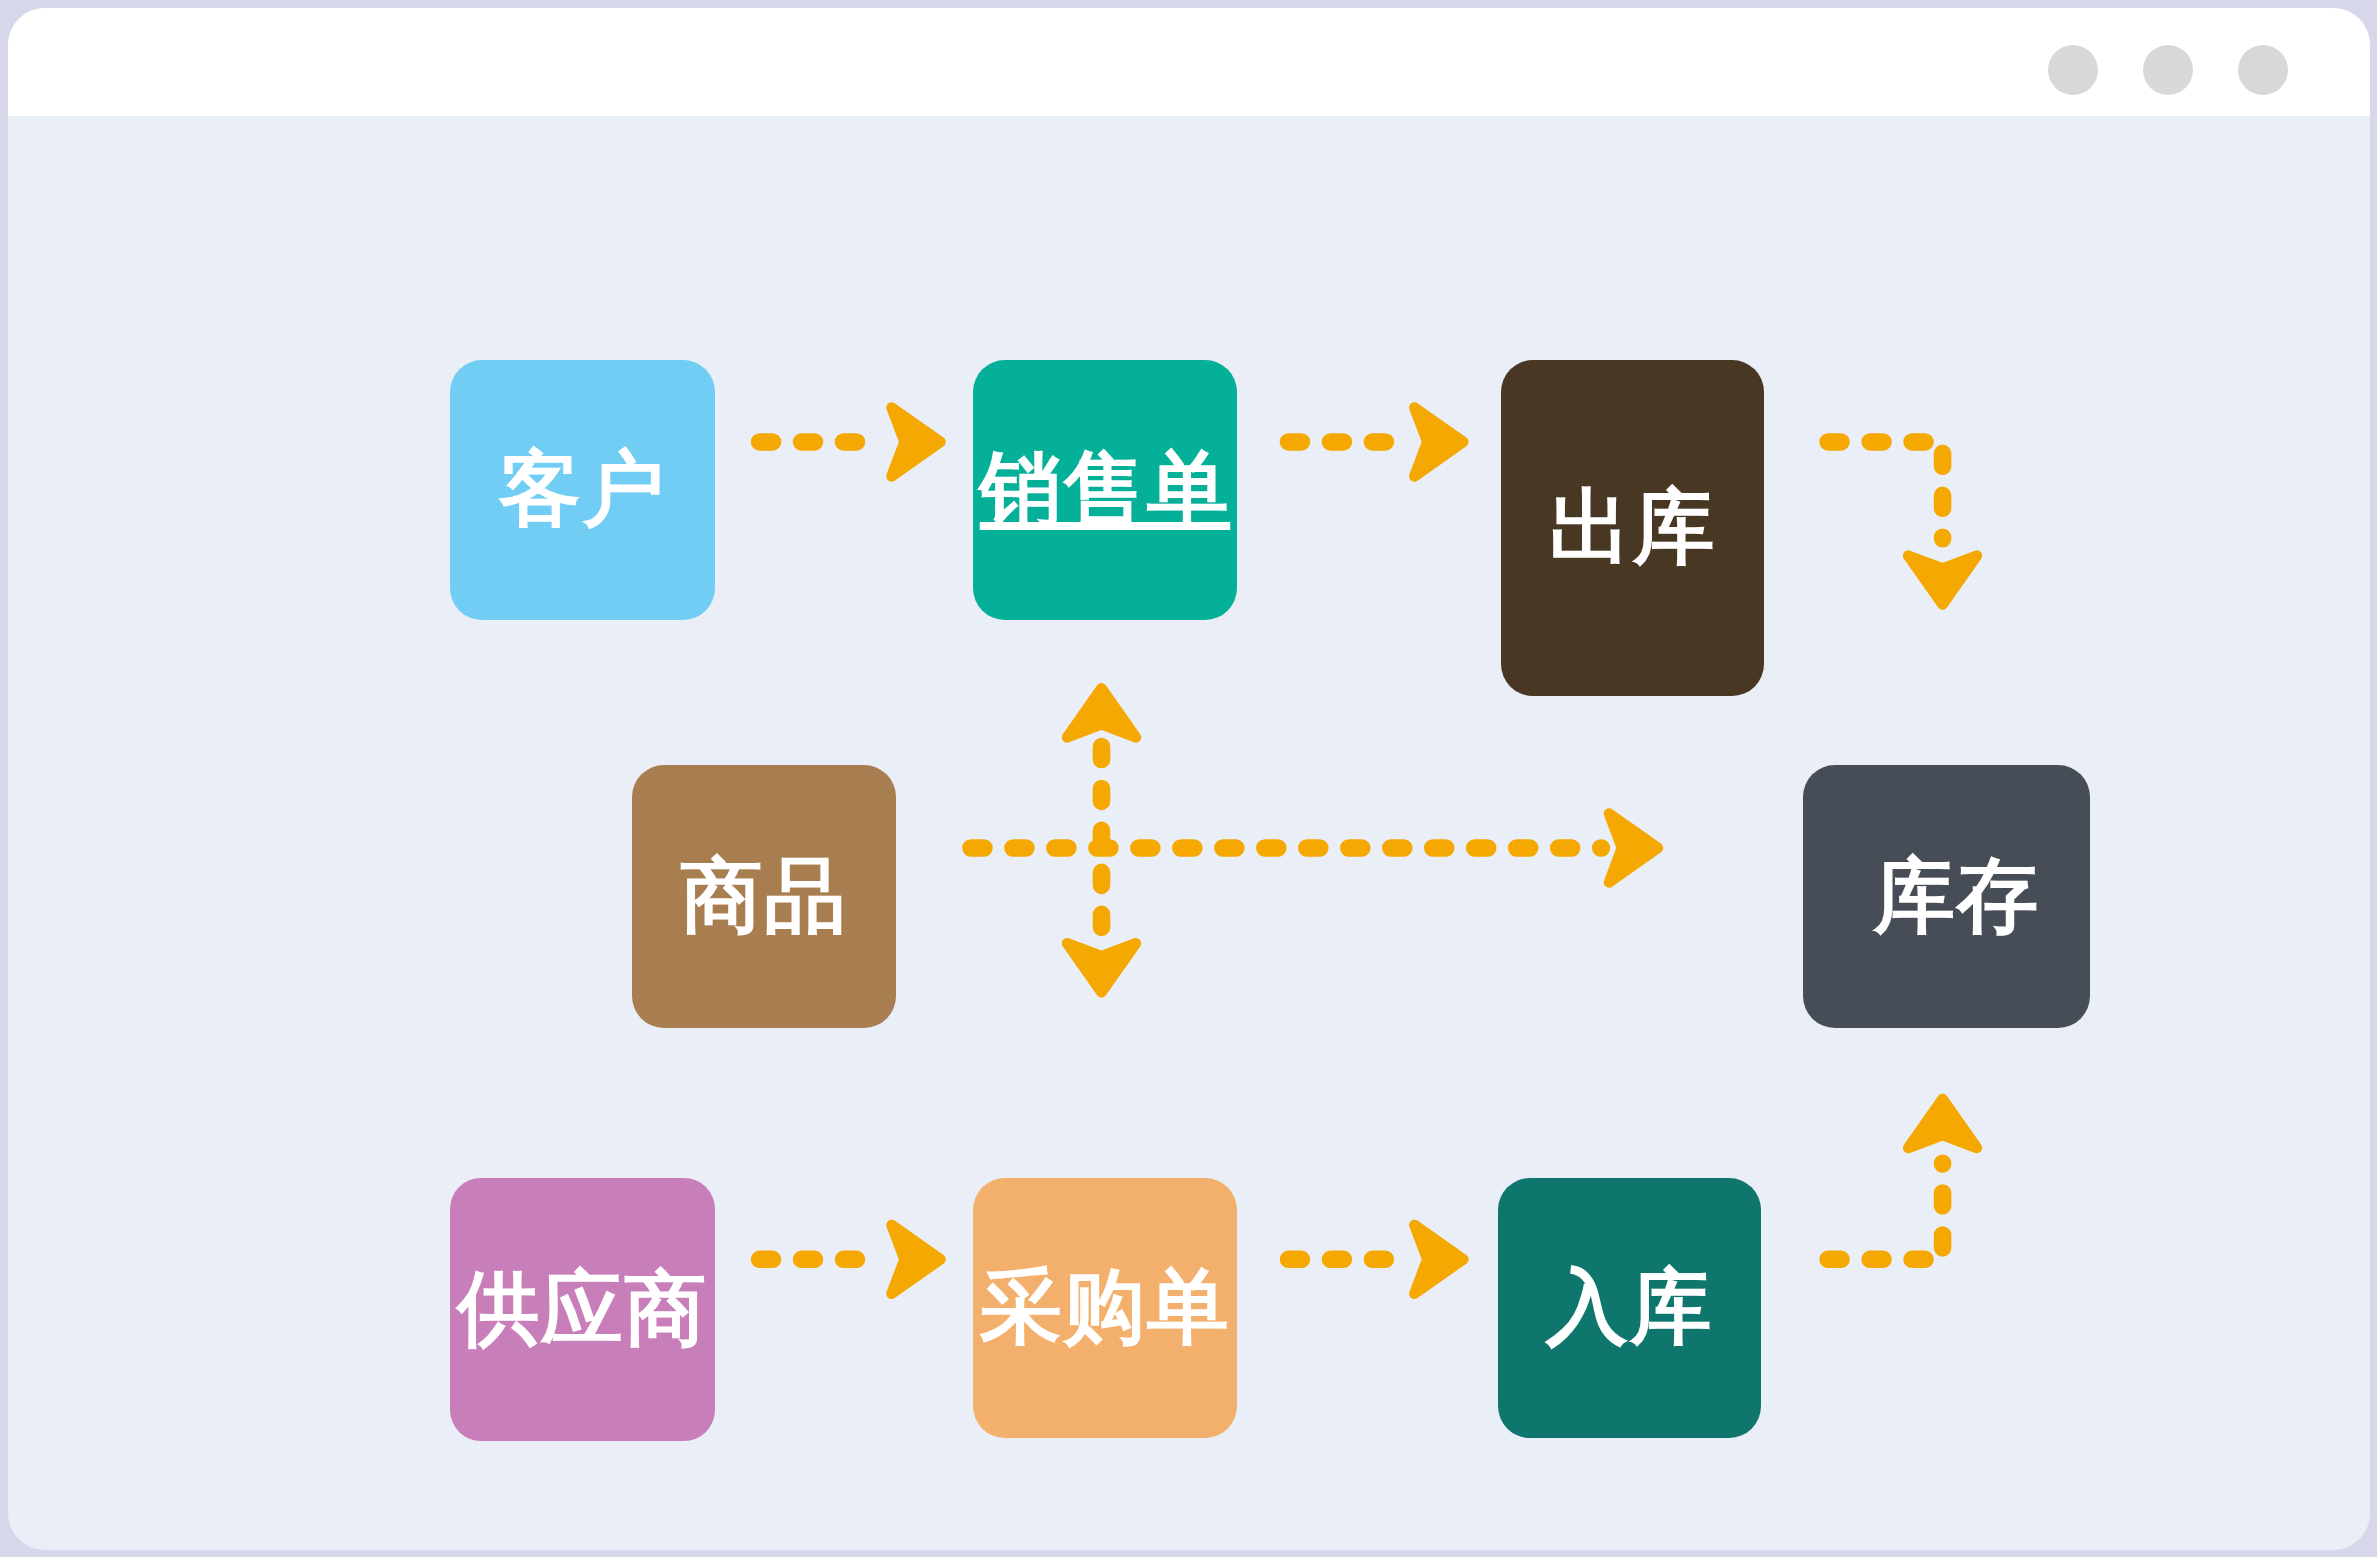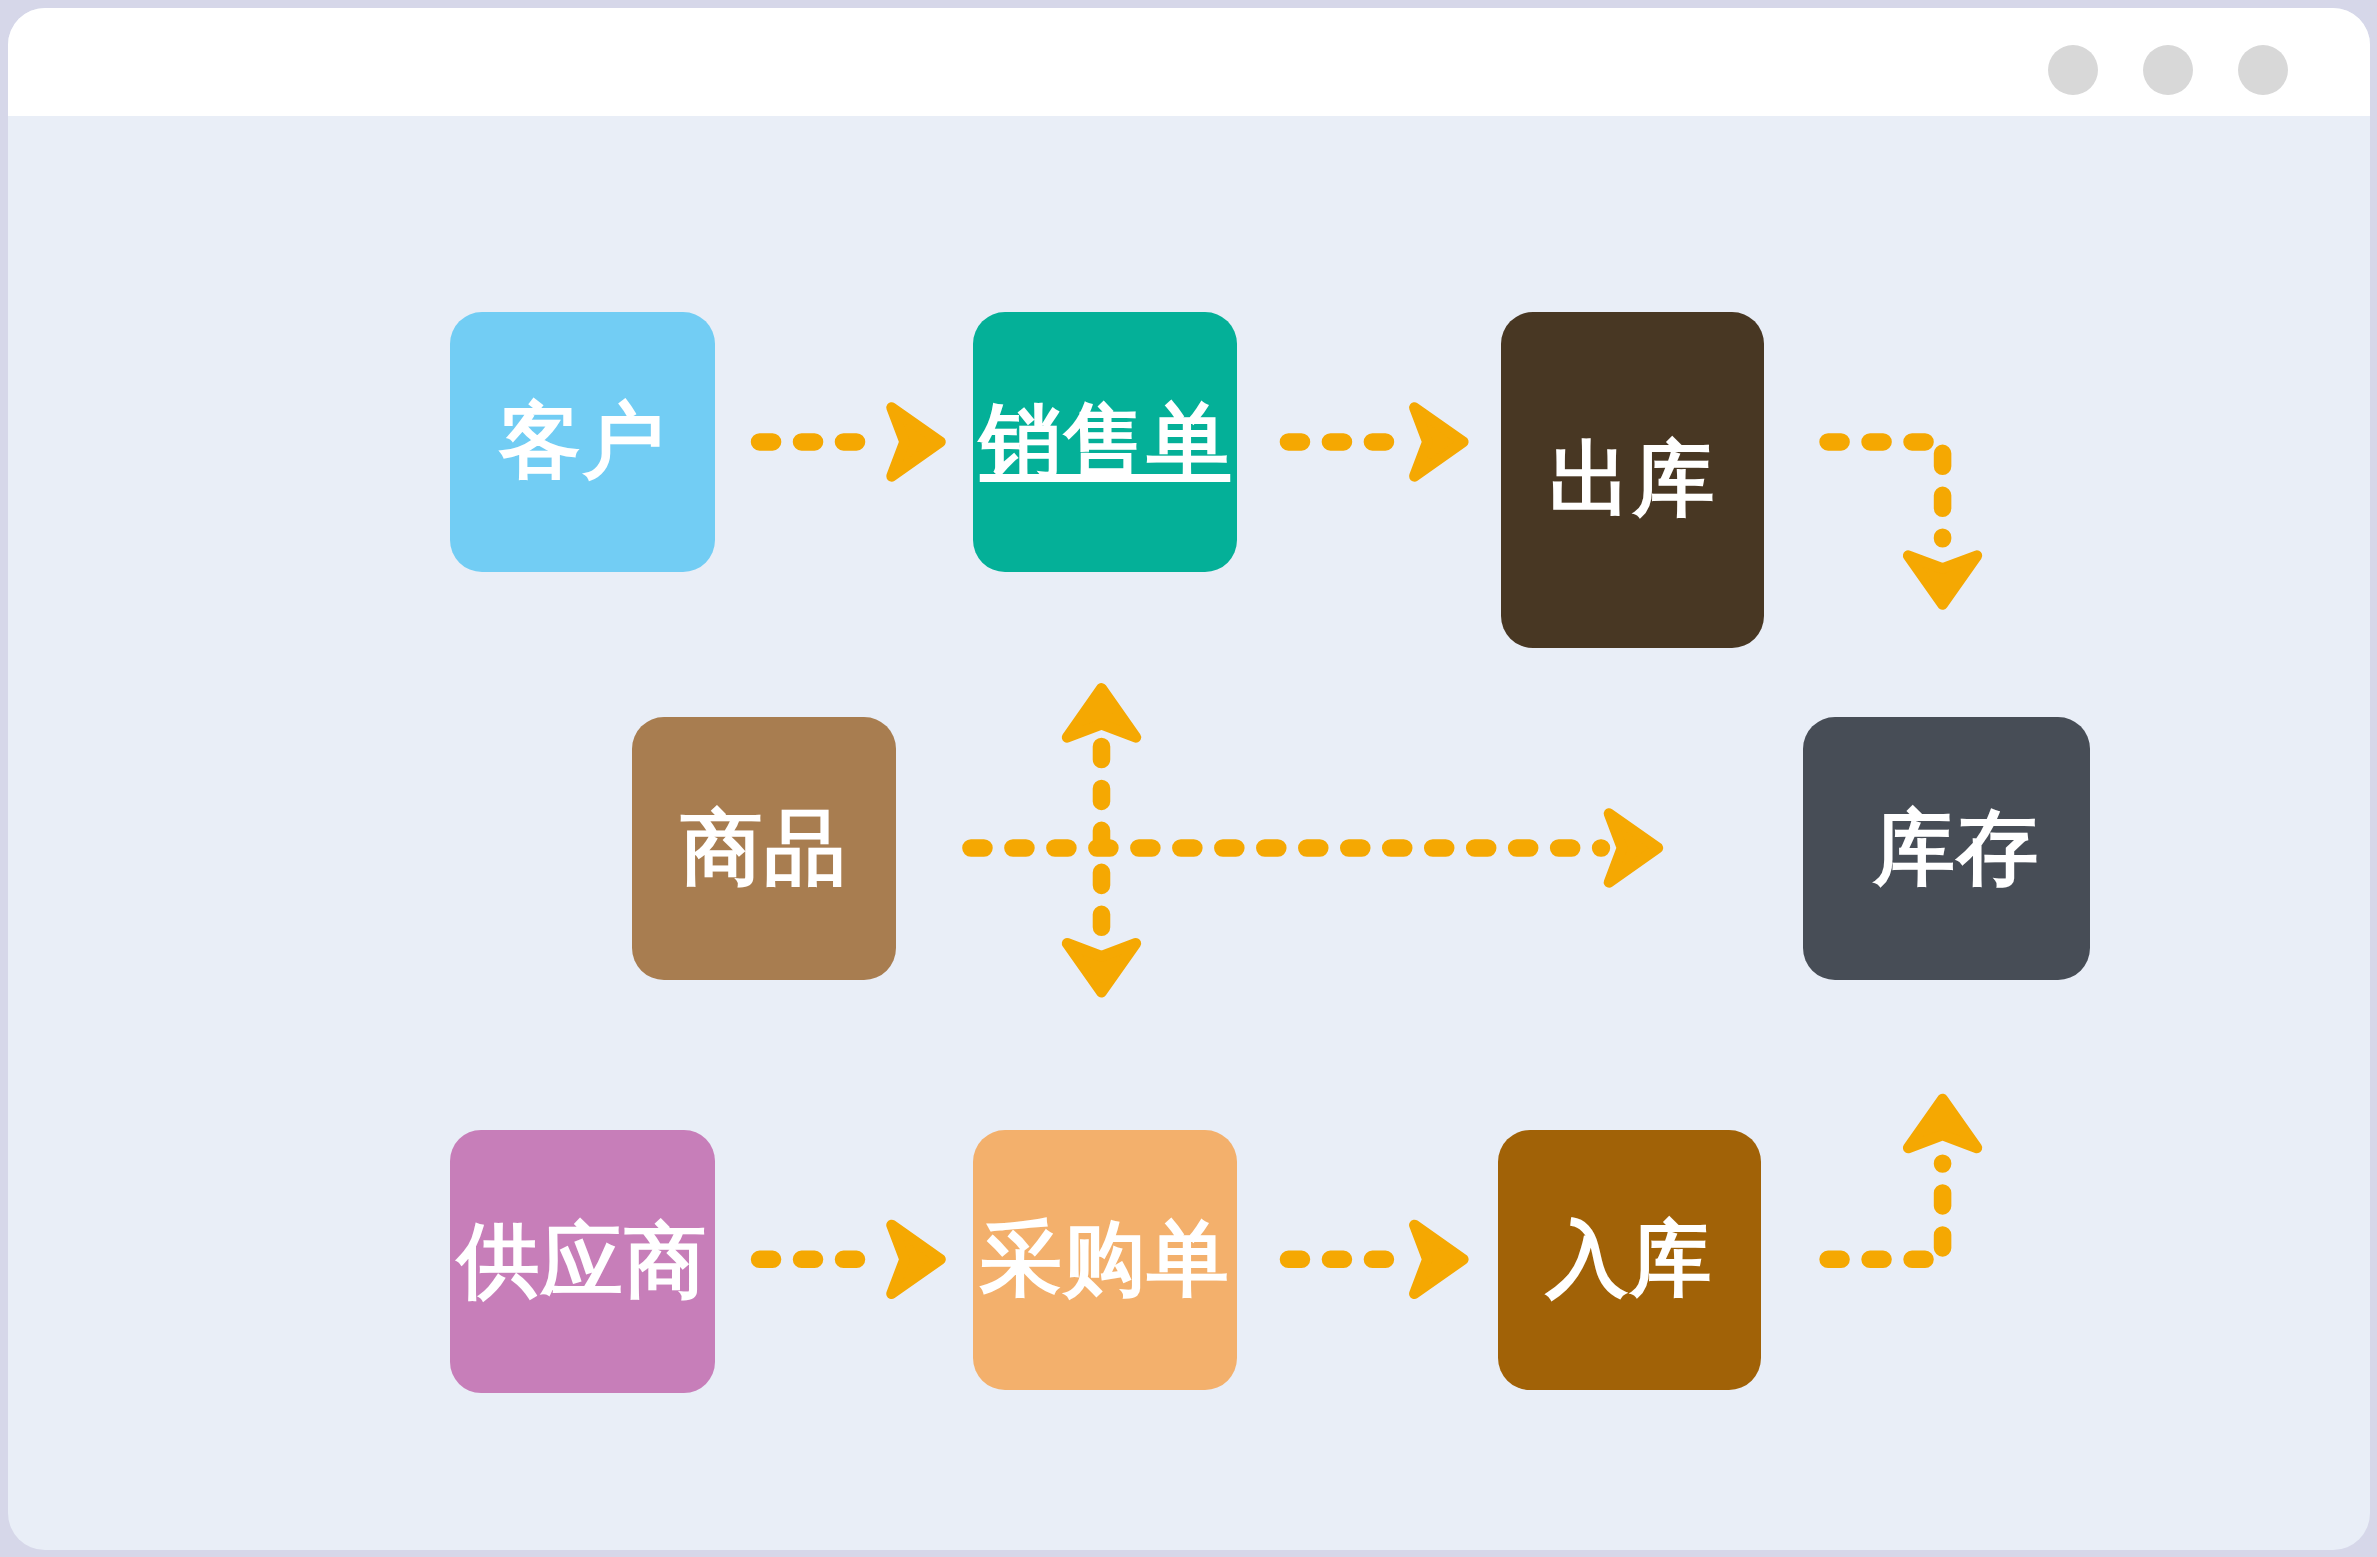--- a/index.html
+++ b/index.html
@@ -67,20 +67,21 @@
     position: absolute;
     display: flex;
     align-items: center;
     justify-content: center;
     border-radius: 32px;
     color: #ffffff;
     font-size: 82px;
     font-weight: 700;
     white-space: nowrap;
     letter-spacing: 1.5px;
+    margin-top: 48px;
   }
   .n-customer  { left: 450px;  top: 312px;  width: 265px; height: 260px; }
   .n-sales     { left: 973px; top: 312px;  width: 264px; height: 260px; text-decoration: underline; }
   .n-outbound  { left: 1501px; top: 312px;  width: 263px; height: 336px; }
   .n-product   { left: 632px;  top: 717px;  width: 264px; height: 263px; }
   .n-inventory { left: 1803px; top: 717px;  width: 267px; height: 263px; padding-left: 20px; }
   .n-supplier  { left: 450px;  top: 1130px; width: 265px; height: 263px; border-radius: 31px; }
   .n-purchase  { left: 973px; top: 1130px; width: 264px; height: 260px; }
   .n-inbound   { left: 1498px; top: 1130px; width: 263px; height: 260px; }
 </style>
@@ -142,16 +143,16 @@
   <div class="node n-outbound" style="background-color: rgb(72, 55, 35);">出库</div>
 
   <div class="node n-product" style="background-color: rgb(168, 125, 80);">商品</div>
 
   <div class="node n-inventory" style="background-color: rgb(71, 77, 86);">库存</div>
 
   <div class="node n-supplier" style="background-color: rgb(199, 126, 185);">供应商</div>
 
   <div class="node n-purchase" style="background-color: rgb(243, 176, 108);">采购单</div>
 
-  <div class="node n-inbound" style="background-color: #a16207;">入库</div>
+  <div class="node n-inbound" style="background-color: #0f766e;">入库</div>
 
 </div>
 
 
 </body></html>

